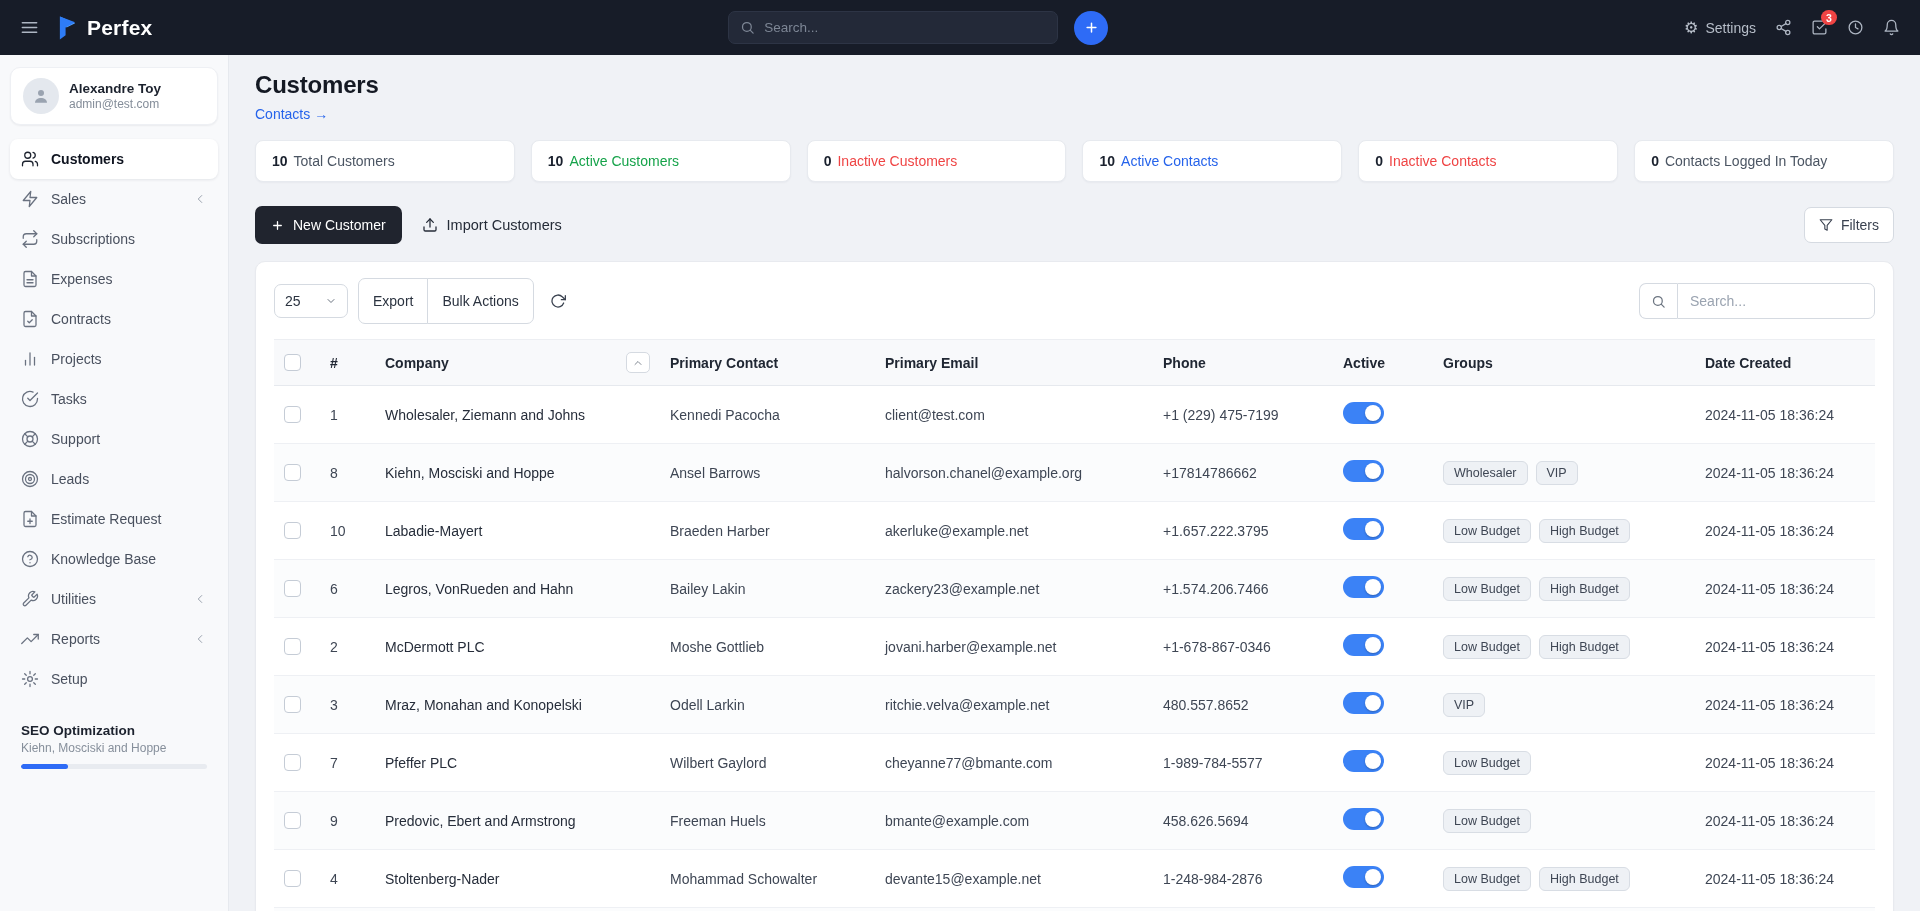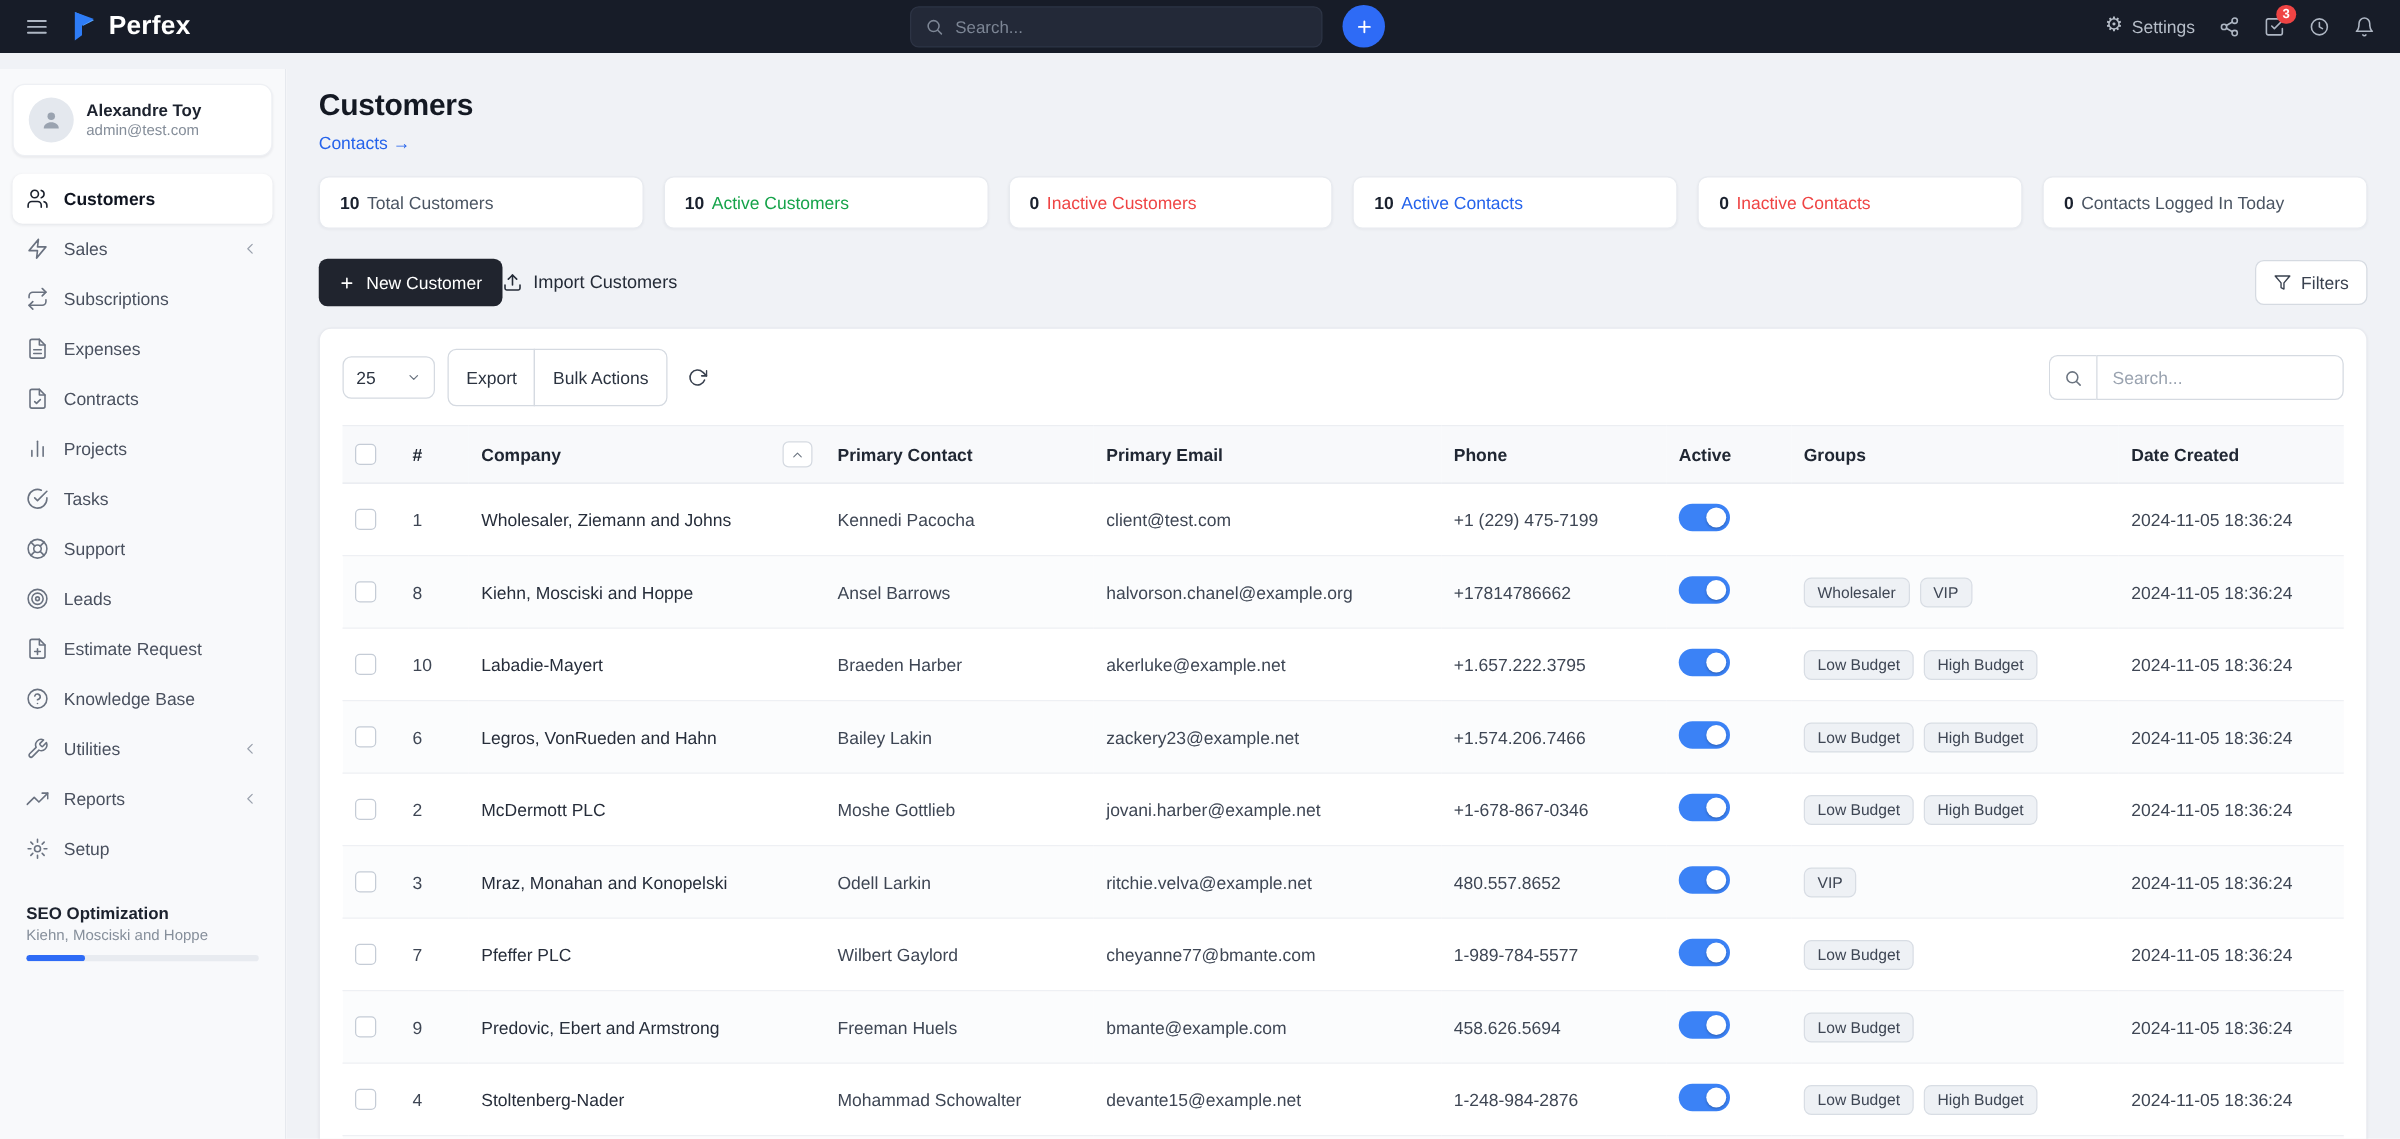--- a/index.html
+++ b/index.html
@@ -2,21 +2,21 @@
 <html><head>
 <meta charset="utf-8">
 <title>Customers</title>
 <style>
   *{box-sizing:border-box;margin:0;padding:0}
   html,body{width:1920px;height:911px;overflow:hidden}
   body{font-family:"Liberation Sans","DejaVu Sans",sans-serif;background:#f0f2f6;color:#2b3340}
   svg{display:block}
 
   
-  .navbar{position:fixed;top:0;left:0;right:0;height:42px;background:#171c28;display:flex;align-items:center;padding:0 20px;z-index:50}
+  .navbar{position:fixed;top:0;left:0;right:0;height:55px;background:#171c28;display:flex;align-items:center;padding:0 20px;z-index:50}
   .nav-left{display:flex;align-items:center;gap:18px}
   .icon-btn{color:#aeb6c3;cursor:pointer;display:grid;place-items:center}
   .brand{display:flex;align-items:center;gap:9px;cursor:pointer}
   .brand-text{color:#fff;font-size:21px;font-weight:600;letter-spacing:.2px}
   .nav-center{flex:1;display:flex;align-items:center;justify-content:center;gap:16px}
   .nav-search{width:330px;height:33px;background:#232938;border:1px solid #2d3445;border-radius:7px;display:flex;align-items:center;gap:9px;padding:0 11px;color:#7d8695}
   .nav-search input{flex:1;background:transparent;border:none;outline:none;color:#c3cad6;font-size:13.5px}
   .nav-search input::placeholder{color:#7d8695}
   .plus-btn{width:34px;height:34px;border-radius:50%;background:#2e6bf6;border:none;color:#fff;display:grid;place-items:center;cursor:pointer}
   .nav-right{display:flex;align-items:center;gap:19px;color:#aeb6c3}
@@ -44,21 +44,21 @@
   .progress-track{margin-top:9px;height:5px;border-radius:3px;background:#e8ebf0;overflow:hidden}
   .progress-fill{height:100%;background:#2e6bf6;border-radius:3px}
 
   
   .main{margin-left:229px;padding:71px 26px 0}
   .page-title{font-size:24px;font-weight:700;color:#141923;letter-spacing:-.2px}
   .contacts-link{display:inline-block;margin-top:7px;color:#2563eb;font-size:14px;cursor:pointer;text-decoration:none}
   .stats-row{display:flex;gap:16px;margin-top:17px}
   .stat-card{flex:1;background:#fff;border:1px solid #e7eaef;border-radius:8px;box-shadow:0 1px 2px rgba(16,24,40,.04);padding:12px 16px;font-size:14px;display:flex;gap:6px;align-items:baseline;white-space:nowrap;overflow:hidden}
   .stat-value{font-weight:700;color:#1a212e}
-  .actions-row{display:flex;align-items:center;margin-top:24px}
+  .actions-row{display:flex;align-items:center;gap:20px;margin-top:24px}
   .btn-new{height:38px;background:#20242e;color:#fff;border:none;border-radius:7px;padding:0 16px;font-size:14px;display:inline-flex;align-items:center;gap:9px;cursor:pointer;font-family:inherit}
   .btn-import{background:none;border:none;color:#242b37;font-size:14.5px;display:inline-flex;align-items:center;gap:9px;cursor:pointer;font-family:inherit}
   .btn-filters{margin-left:auto;height:36px;background:#fff;border:1px solid #d5dae1;border-radius:7px;padding:0 14px;font-size:14px;color:#39414f;display:inline-flex;align-items:center;gap:8px;cursor:pointer;font-family:inherit}
 
   
   .table-card{margin-top:17px;background:#fff;border:1px solid #e8eaef;border-radius:10px;box-shadow:0 1px 2px rgba(16,24,40,.04);padding:16px 18px 0;min-height:700px}
   .table-controls{display:flex;align-items:center;gap:10px}
   .page-size{width:74px;height:34px;border:1px solid #d5dae1;border-radius:7px;background:#fff;display:flex;align-items:center;justify-content:space-between;padding:0 10px;font-size:14px;color:#2b3340;cursor:pointer}
   .btn-group{display:flex}
   .btn-ghost{height:46px;background:#fff;border:1px solid #d5dae1;padding:0 14px;font-size:14px;color:#2b3340;cursor:pointer;font-family:inherit}

